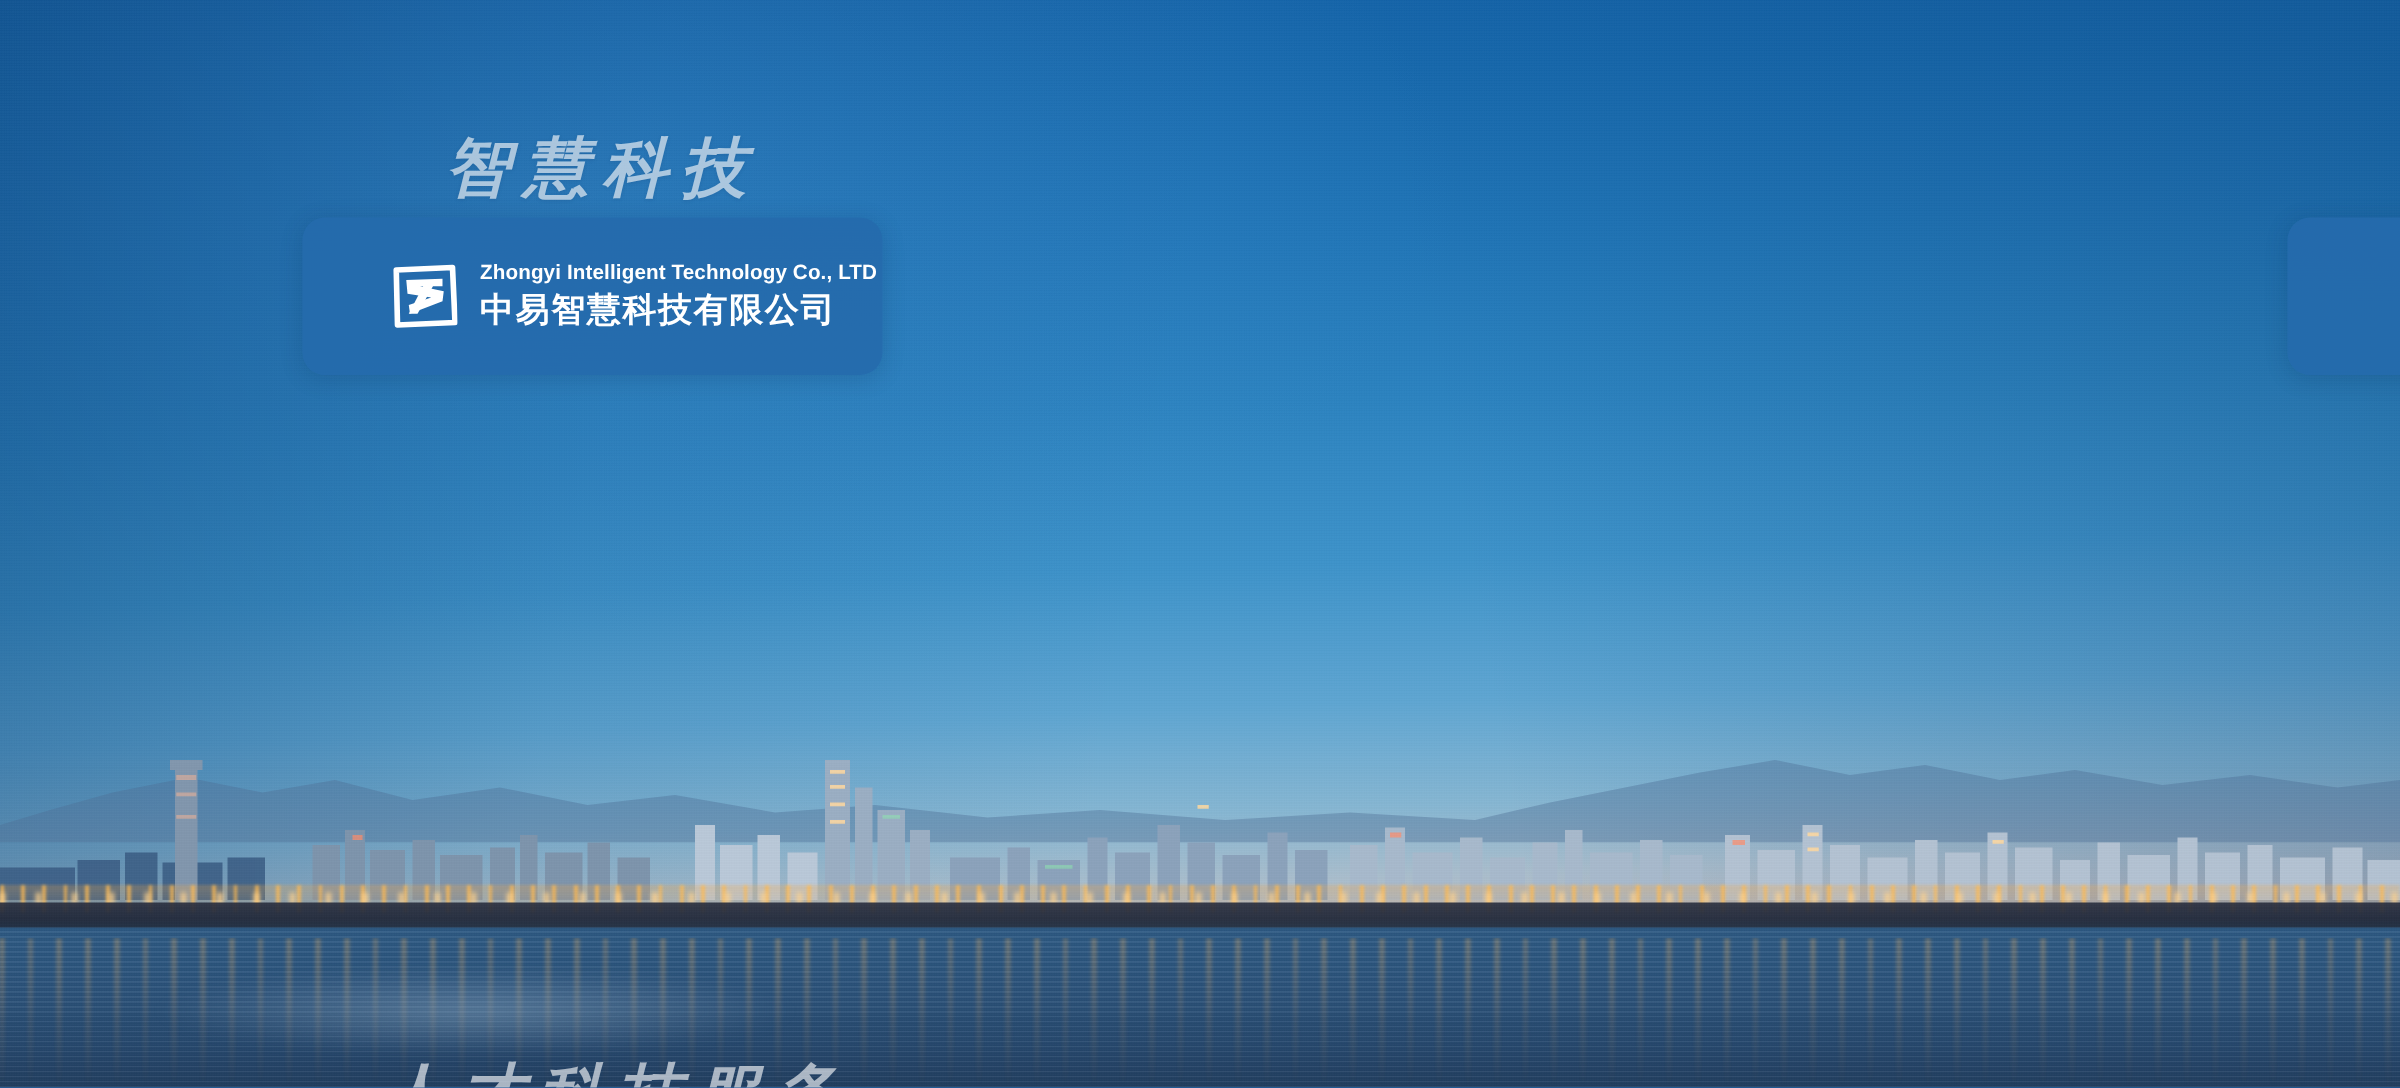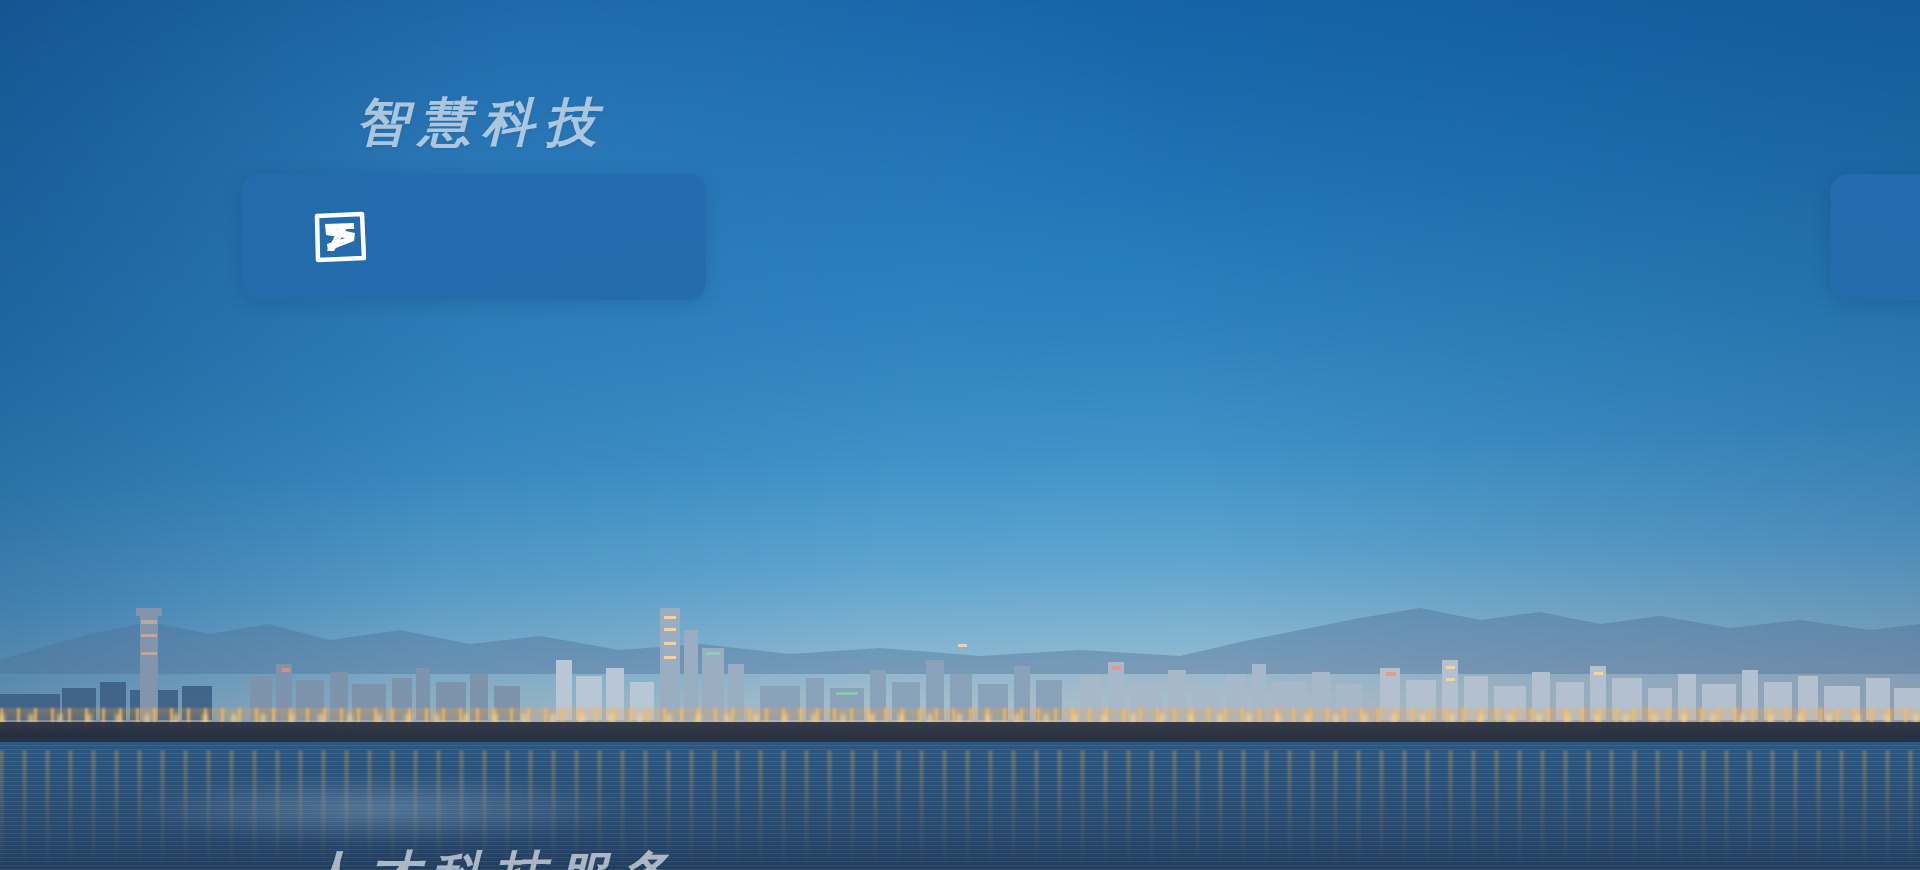--- a/index.html
+++ b/index.html
@@ -159,21 +159,21 @@
     color:#ffffff;
     font-size:27px;
     font-weight:700;
     letter-spacing:1.5px;
     line-height:1.32;
     white-space:nowrap;
     margin-top:2px;
   }
 
   
-  #cell-smart .seg-heading { left:356px; top:88px; }
+  #cell-smart .seg-heading { left:356px; top:100px; }
   #cell-smart .card { left:242px; top:174px; width:464px; height:126px; }
   #cell-smart .card-inner { margin-left:72px; }
 
   .logo-zhongyi {
     position:relative; width:52px; height:52px; flex:0 0 52px;
   }
   .logo-zhongyi svg { width:52px; height:52px; display:block; }
   #cell-fmcg .card { left:870px; top:174px; width:460px; height:126px; }
 
   
@@ -329,20 +329,24 @@
 
     <div class="card">
       <div class="card-inner">
         <div class="logo-zhongyi">
           <svg viewBox="0 0 52 52">
             <path d="M3,5 L48,3 L50,47 L4,49 Z" fill="none" stroke="#ffffff" stroke-width="4.5" stroke-linejoin="round"></path>
             <path d="M11,13 L40,12 L40,18 L22,18 L41,22 L40,30 L14,40 L13,33 L31,27 L12,24 Z" fill="#ffffff"></path>
             <path d="M26,15 L34,15 L20,40 L13,40 Z" fill="#ffffff"></path>
           </svg>
         </div>
+        <div class="card-text">
+          <div class="name-en">Zhongyi Intelligent Technology Co., LTD</div>
+          <div class="name-cn">中易智慧科技有限公司</div>
+        </div>
       </div>
     </div>
   </div>
 
   <div class="cell" id="cell-fmcg">
 
     <div class="card">
       
     </div>
   </div>

